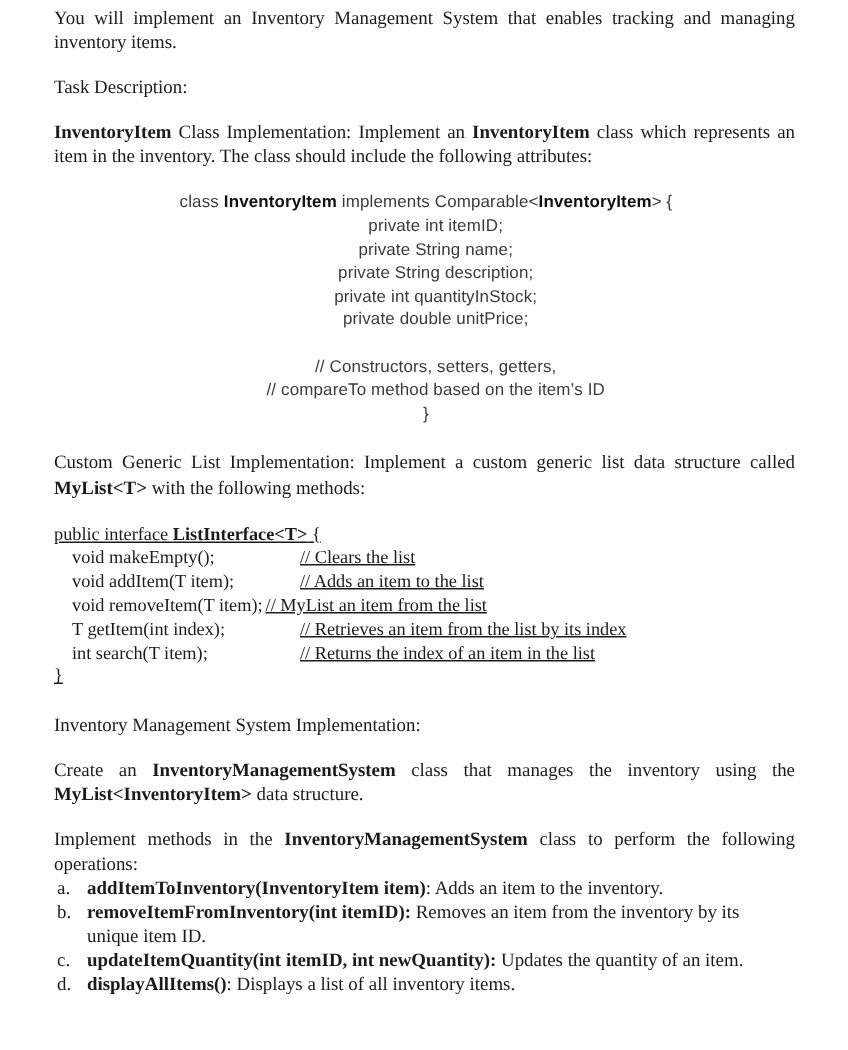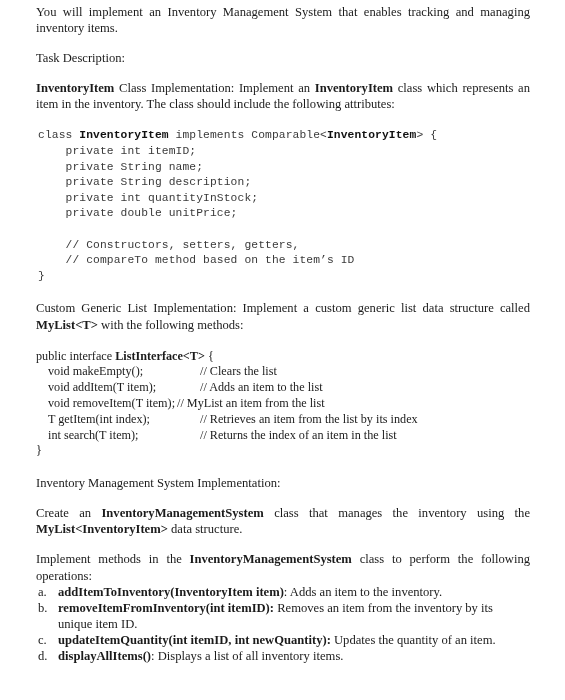--- a/index.html
+++ b/index.html
@@ -38,38 +38,39 @@
 
   .heading {
     font-size: 12.6px;
     line-height: 16.1px;
     font-weight: normal;
     margin: 0;
   }
 
   
   .code {
-    font-family: Liberation Mono, monospace;
+    font-family: Liberation Sans, sans-serif;
     font-size: 11.3px;
     line-height: 15.6px;
     white-space: pre;
     color: #3a3a3a;
     margin: 0;
     padding-left: 2px;
     letter-spacing: 0.1px;
+    text-align: center;
   }
   .code .b { font-weight: bold; color: #111; }
 
   
   .iface {
     font-size: 12.2px;
     line-height: 15.8px;
     margin: 0;
   }
-  .iface .ln { white-space: nowrap; }
+  .iface .ln { white-space: nowrap; text-decoration: underline; }
   .iface .ind { display: inline-block; width: 12px; }
   .iface .sig {
     display: inline-block;
     width: 152px;
     vertical-align: baseline;
   }
   .iface .sig.wide { width: auto; padding-right: 2px; }
   .iface .cmt { }
 
   

